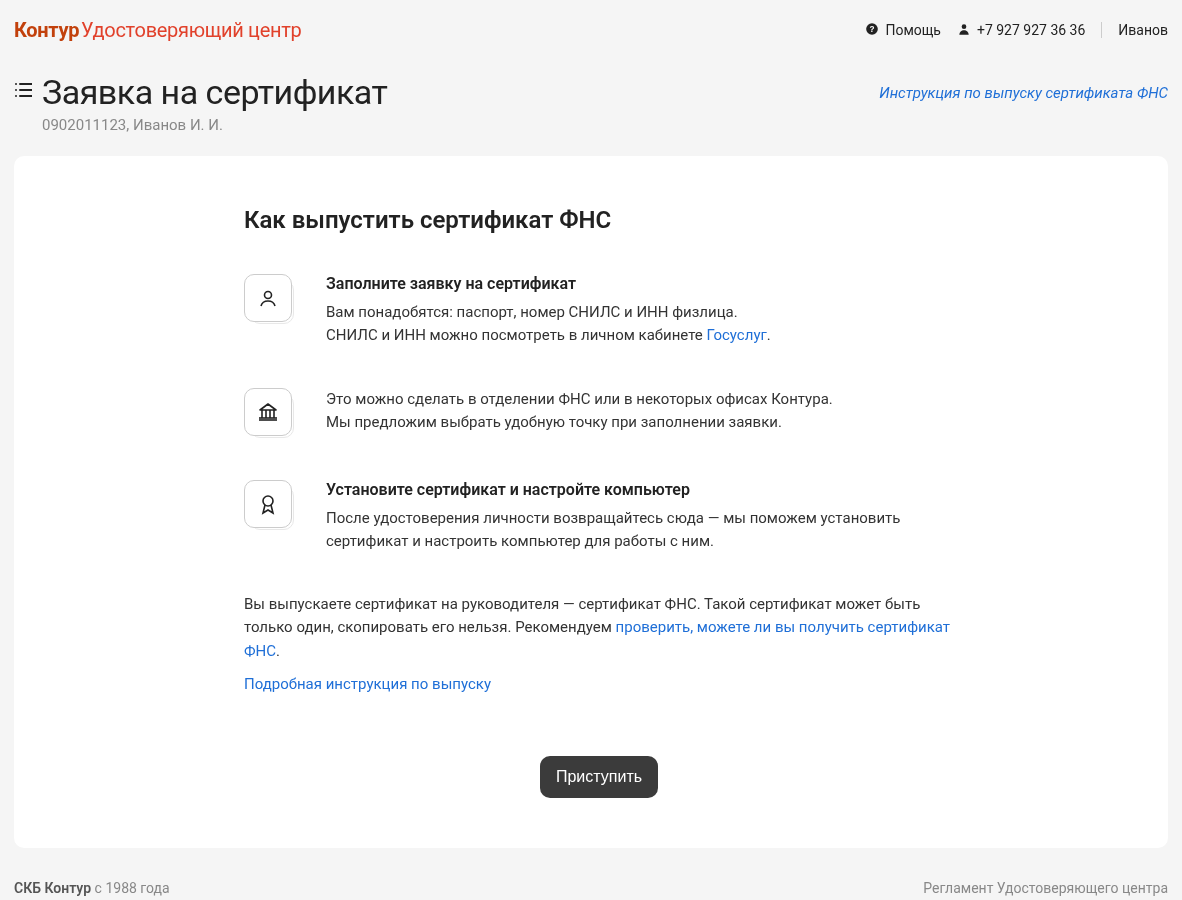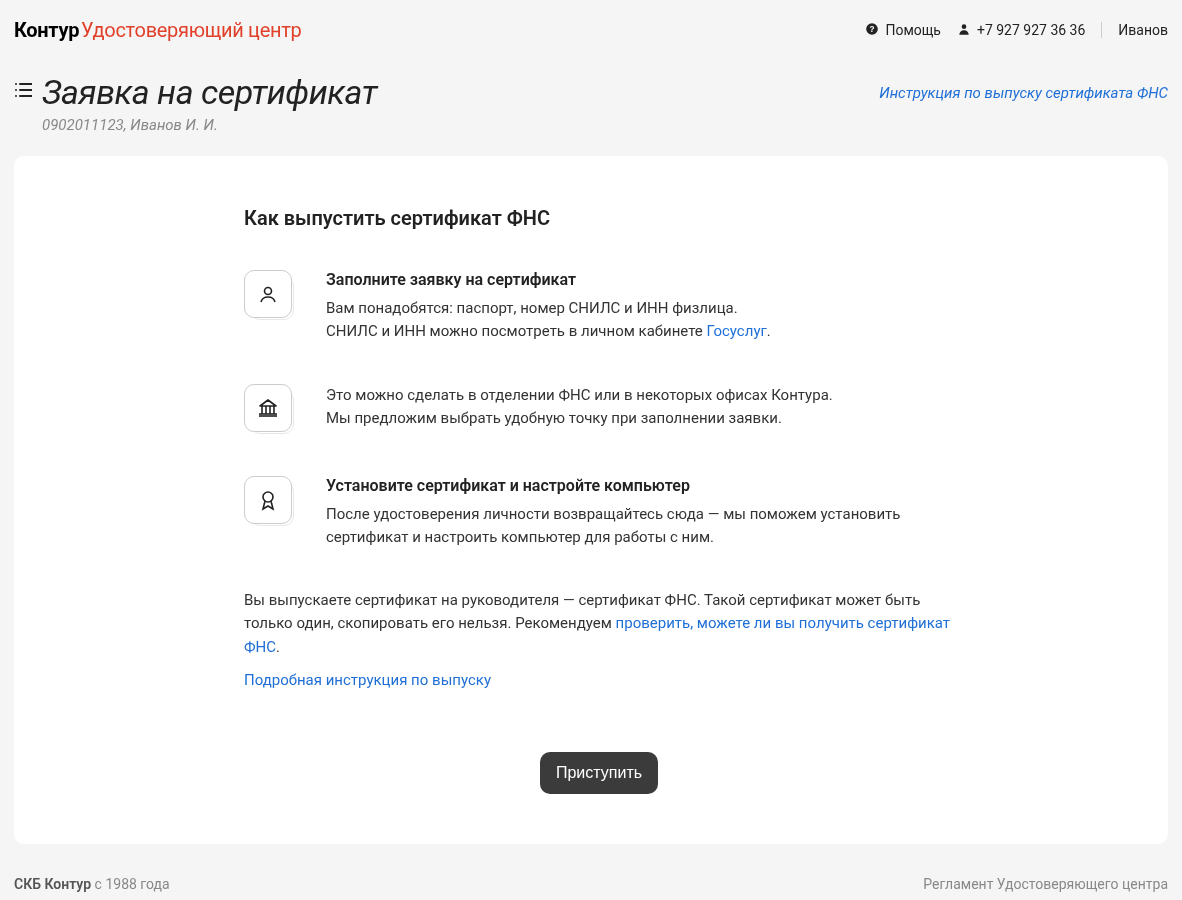--- a/index.html
+++ b/index.html
@@ -16,21 +16,21 @@
       justify-content: space-between;
       align-items: center;
       padding: 18px 14px 10px 14px;
       background: #f5f5f5;
     }
     .logo {
       font-size: 20px;
       font-weight: 700;
       letter-spacing: -0.3px;
     }
-    .logo .brand { color: #000000; }
+    .logo .brand { color: #c2410c; }
     .logo .sub { color: #e1412b; font-weight: 400; margin-left: 2px;}
     .topbar-right {
       display: flex;
       align-items: center;
       font-size: 14px;
       color: #222;
       gap: 16px;
     }
     .topbar-right .group {
       display: inline-flex;
@@ -42,21 +42,20 @@
     .header {
       padding: 20px 14px 10px 14px;
       display: flex;
       justify-content: space-between;
       align-items: flex-start;
     }
     .header-left {
       display: flex;
       align-items: flex-start;
       gap: 10px;
-      font-style: italic;
     }
     .list-icon { margin-top: 10px; cursor:pointer; }
     .page-title {
       font-size: 34px;
       font-weight: 400;
       letter-spacing: -0.5px;
       color: #222;
     }
     .subtitle {
       font-size: 15px;
@@ -74,21 +73,21 @@
       background: #fff;
       border-radius: 10px;
       margin: 12px 14px 20px 14px;
       padding: 50px 0 50px 0;
     }
     .card-inner {
       width: 710px;
       margin-left: 230px;
     }
     .card-title {
-      font-size: 20px;
+      font-size: 24px;
       font-weight: 600;
       margin-bottom: 40px;
     }
     .step {
       display: flex;
       gap: 30px;
       margin-bottom: 40px;
     }
     .step-icon-wrap {
       width: 52px;

